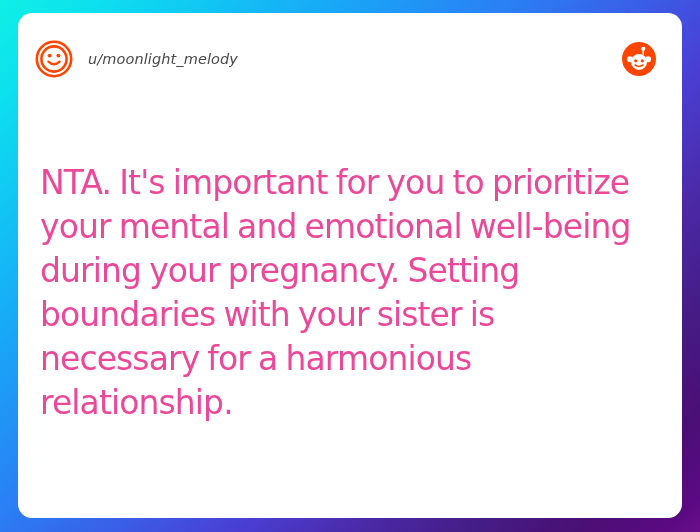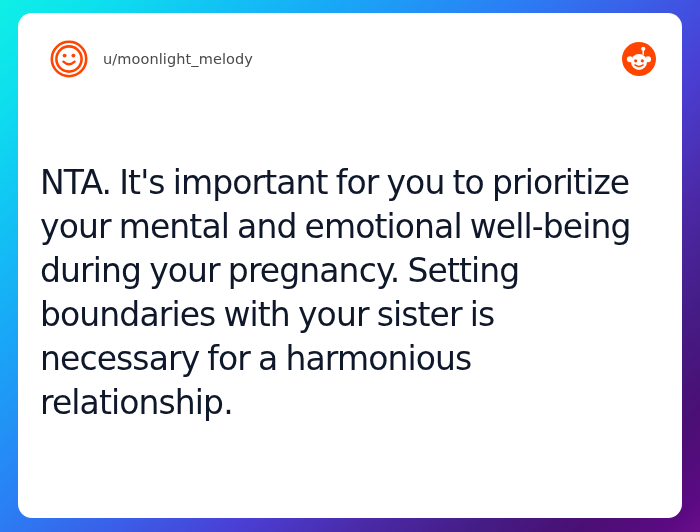--- a/index.html
+++ b/index.html
@@ -51,22 +51,23 @@
 
   
   #card-header {
     position: absolute;
     left: 0;
     top: 0;
     right: 0;
     height: 92px;
     display: flex;
     align-items: center;
-    padding: 0 26px 0 31px;
+    padding: 0 26px 0 16px;
     box-sizing: border-box;
+    font-style: italic;
   }
 
   #avatar {
     width: 40px;
     height: 40px;
     flex: 0 0 auto;
     display: block;
   }
 
   #username {
@@ -93,21 +94,21 @@
   
   #comment-body {
     position: absolute;
     left: 22px;
     top: 148px;
     width: 620px;
     font-family: "DejaVu Sans", "Liberation Sans", sans-serif;
     font-size: 33px;
     line-height: 44px;
     font-weight: 400;
-    color: #0f172a;
+    color: #ec4899;
     letter-spacing: -0.9px;
     word-spacing: -1.5px;
     white-space: pre-wrap;
   }
 </style>
 </head>
 <body>
 
 <div id="backdrop">
 

